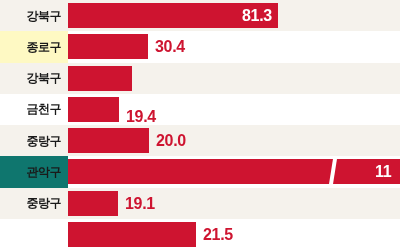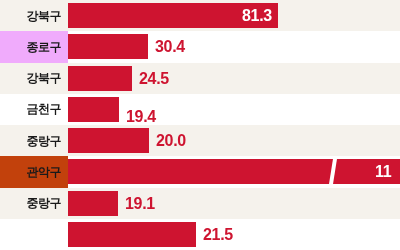--- a/index.html
+++ b/index.html
@@ -88,28 +88,27 @@
       </div>
       <div class="label-cell stripe-a" style="background: rgb(245, 242, 236);">
         <span class="label-text" style="color: rgb(26, 26, 26);">강북구</span>
       </div>
     </div>
     <div class="row row-stripe-b" style="height: 31.25px;">
       <div class="plot">
         <div class="bar" style="width: 80px; height: 25px; top: 3.125px; background: rgb(206, 20, 48);"></div>
         <div class="val" style="top: 8.125px; color: rgb(206, 20, 48); left: 87px;">30.4</div>
       </div>
-      <div class="label-cell stripe-b" style="background: #f0abfc;">
+      <div class="label-cell stripe-b" style="background: #fef9c3;">
         <span class="label-text" style="color: rgb(26, 26, 26);">종로구</span>
       </div>
     </div>
     <div class="row row-stripe-a" style="height: 31.25px;">
       <div class="plot">
         <div class="bar" style="width: 64px; height: 25px; top: 3.125px; background: rgb(206, 20, 48);"></div>
-        <div class="val" style="top: 8.125px; color: rgb(206, 20, 48); left: 71px;">24.5</div>
       </div>
       <div class="label-cell stripe-a" style="background: rgb(245, 242, 236);">
         <span class="label-text" style="color: rgb(26, 26, 26);">강북구</span>
       </div>
     </div>
     <div class="row row-stripe-b" style="height: 31.25px;">
       <div class="plot">
         <div class="bar" style="width: 51px; height: 25px; top: 3.125px; background: rgb(206, 20, 48);"></div>
         <div class="val" style="top: 15px; color: rgb(206, 20, 48); left: 58px;">19.4</div>
       </div>
@@ -125,21 +124,21 @@
       <div class="label-cell stripe-a" style="background: rgb(245, 242, 236);">
         <span class="label-text" style="color: rgb(26, 26, 26);">중랑구</span>
       </div>
     </div>
     <div class="row row-stripe-b" style="height: 31.25px;">
       <div class="plot">
         <div class="bar" style="width: 332px; height: 25px; top: 3.125px; background: rgb(206, 20, 48);"></div>
         <div class="bar-break" style="height: 35px; top: -1.875px; left: 263px; background: rgb(255, 255, 255);"></div>
         <div class="val inside" style="top: 8.125px; color: rgb(255, 255, 255); left: 307px;">11</div>
       </div>
-      <div class="label-cell stripe-b" style="background: #c2410c;">
+      <div class="label-cell stripe-b" style="background: #0f766e;">
         <span class="label-text" style="color: rgb(26, 26, 26);">관악구</span>
       </div>
     </div>
     <div class="row row-stripe-a" style="height: 31.25px;">
       <div class="plot">
         <div class="bar" style="width: 50px; height: 25px; top: 3.125px; background: rgb(206, 20, 48);"></div>
         <div class="val" style="top: 8.125px; color: rgb(206, 20, 48); left: 57px;">19.1</div>
       </div>
       <div class="label-cell stripe-a" style="background: rgb(245, 242, 236);">
         <span class="label-text" style="color: rgb(26, 26, 26);">중랑구</span>

